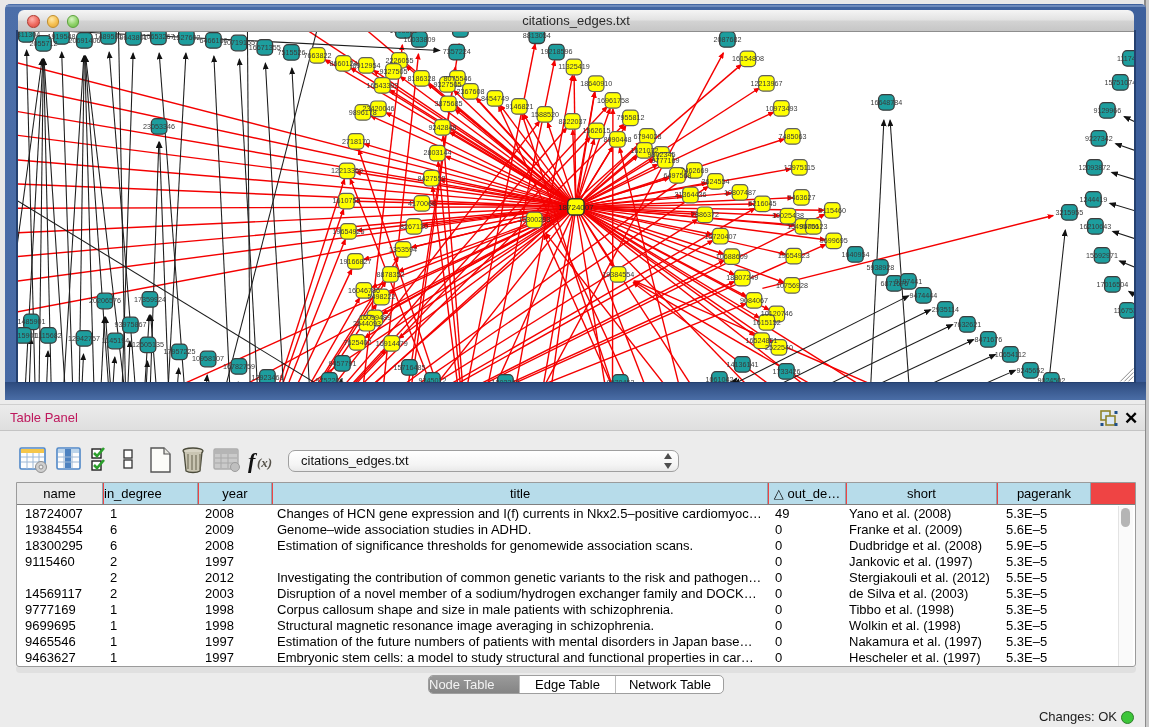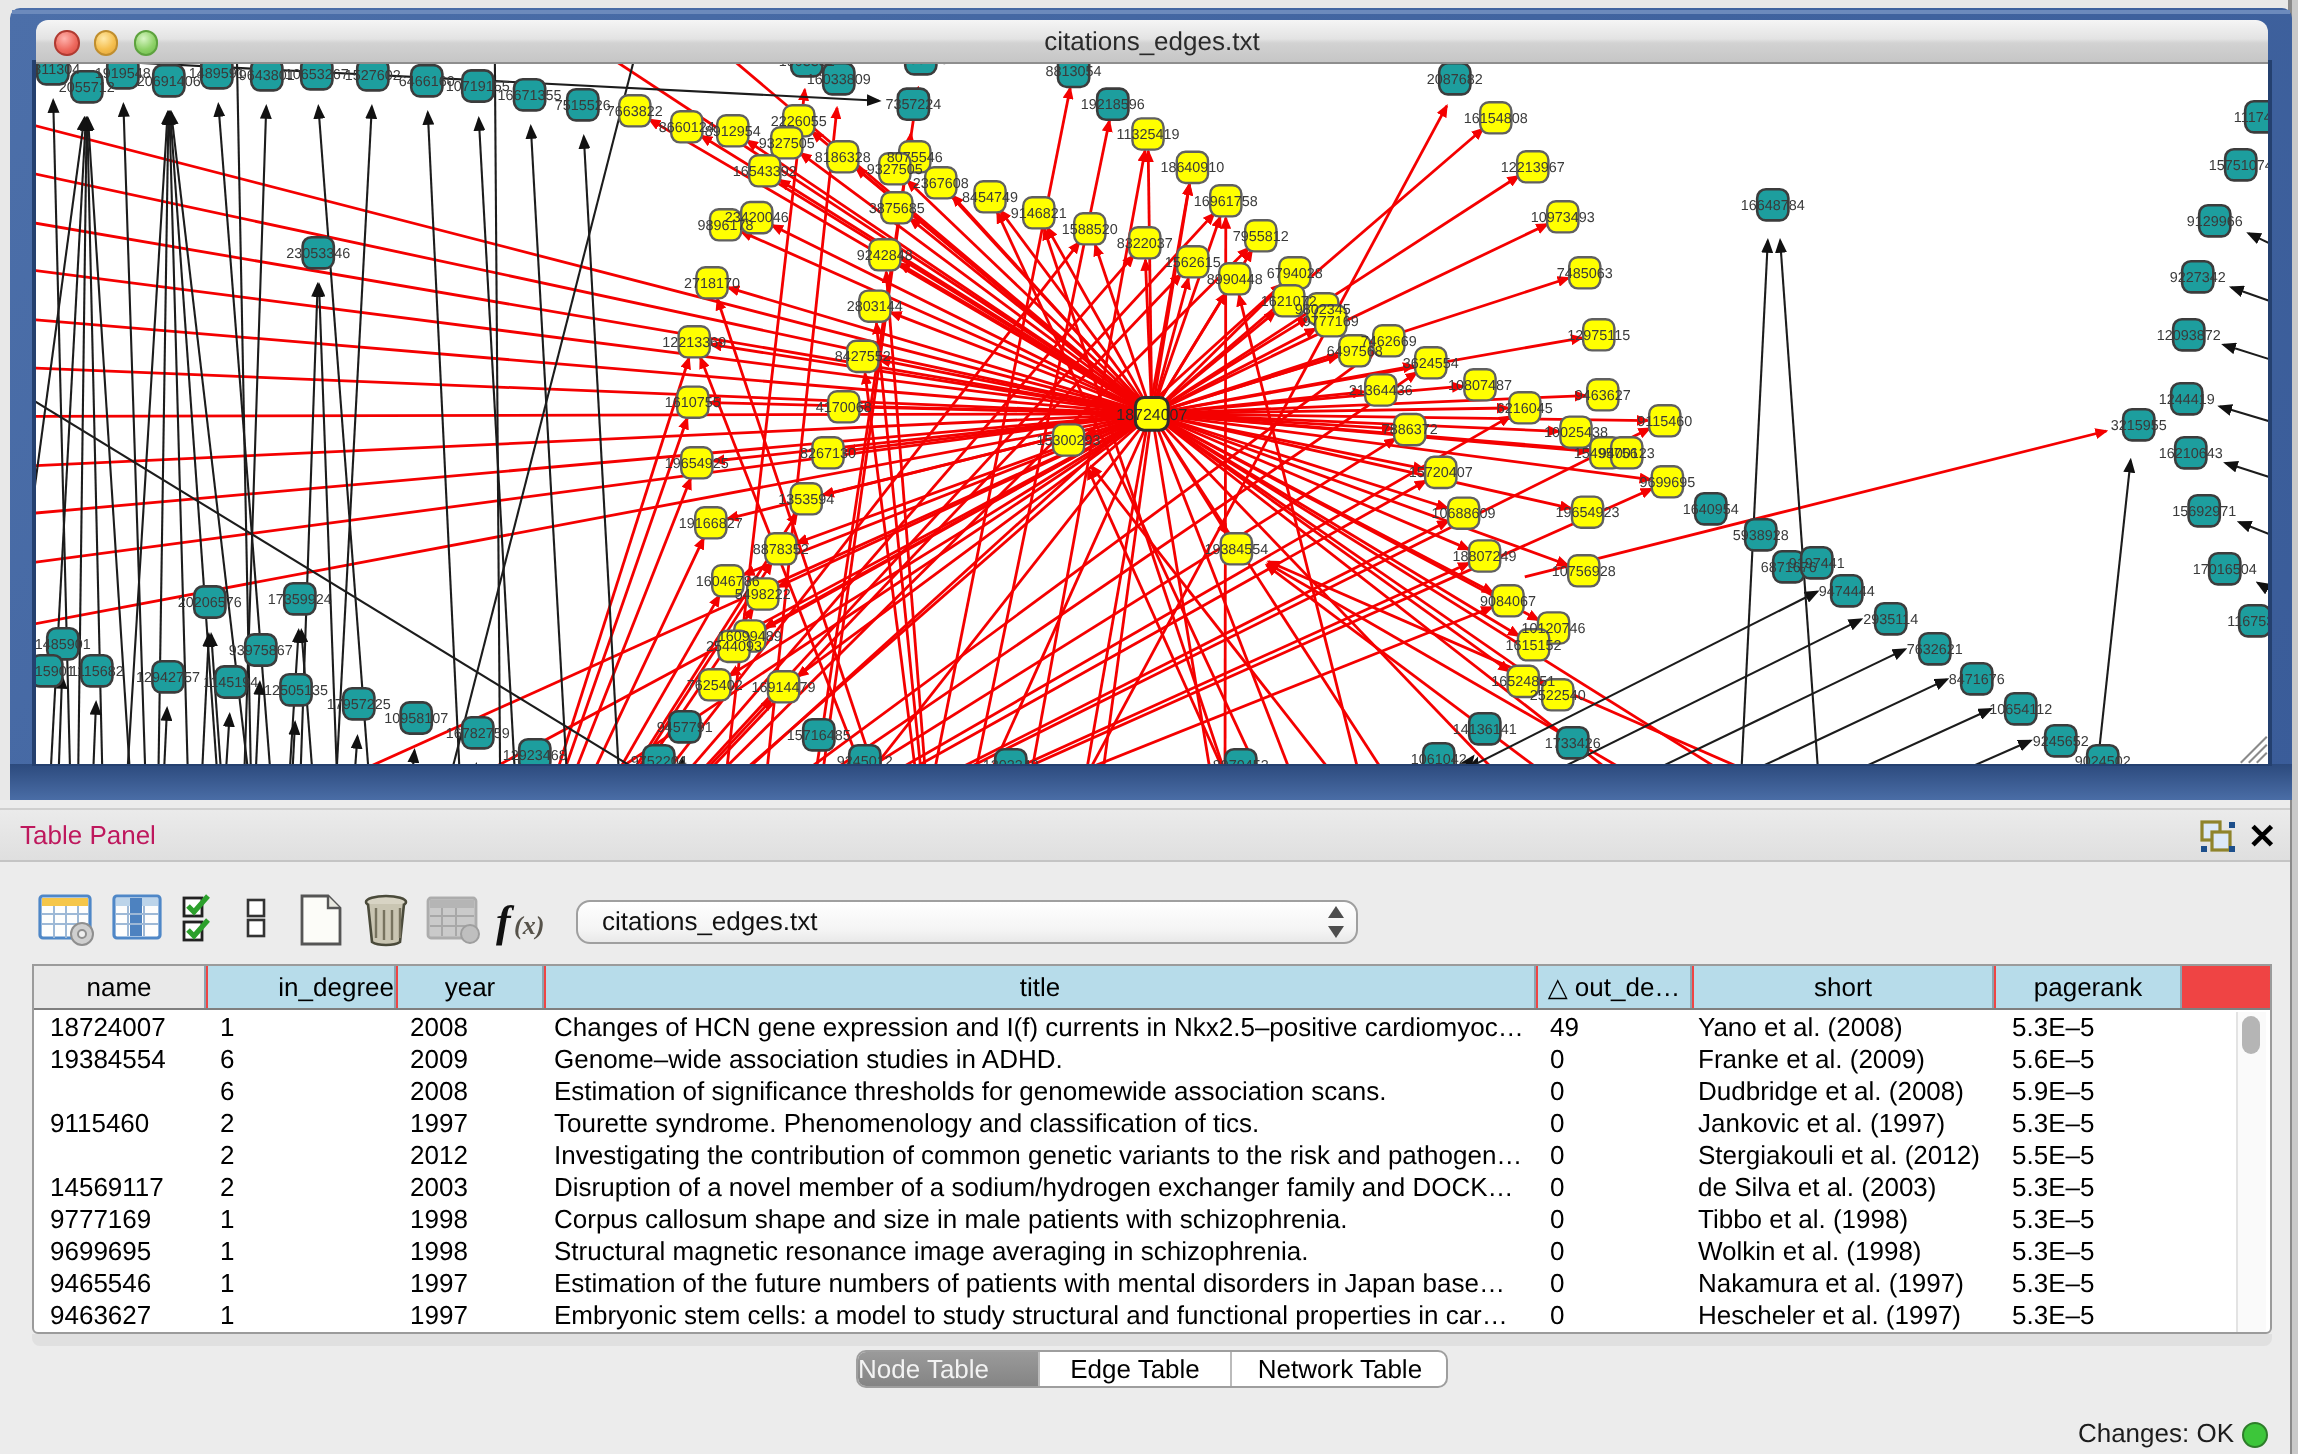--- a/index.html
+++ b/index.html
@@ -604,21 +604,21 @@
 <div class="abs" style="left:288px;top:449.5px;width:391px;height:22.5px;border:1px solid #9f9f9f;border-radius:7px;background:linear-gradient(#ffffff,#f4f4f4 70%,#e9e9e9)"></div>
 <div class="abs" style="left:301px;top:450px;height:22px;line-height:22px;color:#111">citations_edges.txt</div>
 <svg class="abs" width="12" height="16" viewBox="0 0 12 16" style="left:662px;top:453px">
     <path d="M6 0l4 6H2z" fill="#4e4e4e"></path>
     <path d="M6 16l4-6H2z" fill="#4e4e4e"></path>
   </svg>
 
 <div class="abs" style="left:16px;top:482px;width:1120px;height:185px;border:1px solid #9b9b9b;background:#fff;border-radius:0 0 3px 3px"></div>
 <div class="abs" style="left:17px;top:483px;width:1118px;height:22px;border-bottom:1px solid #7f7f7f;background:#ef4444;overflow:hidden">
     <div style="position:absolute;left:0px;top:0;width:86px;height:22px;background:#e9e9e9;border-right:1px solid #8aa4b0;text-align:center;line-height:22px;overflow:hidden">name</div>
-    <div style="position:absolute;left:87px;top:0;width:94px;height:22px;background:#b7dcea;border-right:1px solid #8aa4b0;text-align:right;line-height:22px;overflow:hidden">in_degree</div>
+    <div style="position:absolute;left:87px;top:0;width:94px;height:22px;background:#b7dcea;border-right:1px solid #8aa4b0;text-align:left;line-height:22px;overflow:hidden">in_degree</div>
     <div style="position:absolute;left:182px;top:0;width:73px;height:22px;background:#b7dcea;border-right:1px solid #8aa4b0;text-align:center;line-height:22px;overflow:hidden">year</div>
     <div style="position:absolute;left:256px;top:0;width:495px;height:22px;background:#b7dcea;border-right:1px solid #8aa4b0;text-align:center;line-height:22px;overflow:hidden">title</div>
     <div style="position:absolute;left:752px;top:0;width:77px;height:22px;background:#b7dcea;border-right:1px solid #8aa4b0;text-align:center;line-height:22px;overflow:hidden">△ out_de…</div>
     <div style="position:absolute;left:830px;top:0;width:150px;height:22px;background:#b7dcea;border-right:1px solid #8aa4b0;text-align:center;line-height:22px;overflow:hidden">short</div>
     <div style="position:absolute;left:981px;top:0;width:93px;height:22px;background:#b7dcea;border-right:1px solid #8aa4b0;text-align:center;line-height:22px;overflow:hidden">pagerank</div>
   </div>
 <div class="abs" style="left:17px;top:506px;width:1100px;height:160px;overflow:hidden">
 <div style="position:absolute;left:0;top:0px;width:1100px;height:16px">
       <div style="position:absolute;left:8px;top:0;width:247px;height:16px;overflow:hidden;white-space:nowrap">18724007</div>
       <div style="position:absolute;left:93px;top:0;width:255px;height:16px;overflow:hidden;white-space:nowrap">1</div>
@@ -631,32 +631,32 @@
 <div style="position:absolute;left:0;top:16px;width:1100px;height:16px">
       <div style="position:absolute;left:8px;top:0;width:247px;height:16px;overflow:hidden;white-space:nowrap">19384554</div>
       <div style="position:absolute;left:93px;top:0;width:255px;height:16px;overflow:hidden;white-space:nowrap">6</div>
       <div style="position:absolute;left:188px;top:0;width:234px;height:16px;overflow:hidden;white-space:nowrap">2009</div>
       <div style="position:absolute;left:260px;top:0;width:490px;height:16px;overflow:hidden;white-space:nowrap">Genome–wide association studies in ADHD.</div>
       <div style="position:absolute;left:758px;top:0;width:238px;height:16px;overflow:hidden;white-space:nowrap">0</div>
       <div style="position:absolute;left:832px;top:0;width:311px;height:16px;overflow:hidden;white-space:nowrap">Franke et al. (2009)</div>
       <div style="position:absolute;left:989px;top:0;width:254px;height:16px;overflow:hidden;white-space:nowrap">5.6E–5</div>
     </div>
 <div style="position:absolute;left:0;top:32px;width:1100px;height:16px">
+      <div style="position:absolute;left:8px;top:0;width:247px;height:16px;overflow:hidden;white-space:nowrap">18300295</div>
       <div style="position:absolute;left:93px;top:0;width:255px;height:16px;overflow:hidden;white-space:nowrap">6</div>
       <div style="position:absolute;left:188px;top:0;width:234px;height:16px;overflow:hidden;white-space:nowrap">2008</div>
       <div style="position:absolute;left:260px;top:0;width:490px;height:16px;overflow:hidden;white-space:nowrap">Estimation of significance thresholds for genomewide association scans.</div>
       <div style="position:absolute;left:758px;top:0;width:238px;height:16px;overflow:hidden;white-space:nowrap">0</div>
       <div style="position:absolute;left:832px;top:0;width:311px;height:16px;overflow:hidden;white-space:nowrap">Dudbridge et al. (2008)</div>
       <div style="position:absolute;left:989px;top:0;width:254px;height:16px;overflow:hidden;white-space:nowrap">5.9E–5</div>
     </div>
 <div style="position:absolute;left:0;top:48px;width:1100px;height:16px">
       <div style="position:absolute;left:8px;top:0;width:247px;height:16px;overflow:hidden;white-space:nowrap">9115460</div>
       <div style="position:absolute;left:93px;top:0;width:255px;height:16px;overflow:hidden;white-space:nowrap">2</div>
       <div style="position:absolute;left:188px;top:0;width:234px;height:16px;overflow:hidden;white-space:nowrap">1997</div>
-      <div style="position:absolute;left:260px;top:0;width:490px;height:16px;overflow:hidden;white-space:nowrap">Tourette syndrome. Phenomenology and classification of tics.</div>
       <div style="position:absolute;left:758px;top:0;width:238px;height:16px;overflow:hidden;white-space:nowrap">0</div>
       <div style="position:absolute;left:832px;top:0;width:311px;height:16px;overflow:hidden;white-space:nowrap">Jankovic et al. (1997)</div>
       <div style="position:absolute;left:989px;top:0;width:254px;height:16px;overflow:hidden;white-space:nowrap">5.3E–5</div>
     </div>
 <div style="position:absolute;left:0;top:64px;width:1100px;height:16px">
       <div style="position:absolute;left:93px;top:0;width:255px;height:16px;overflow:hidden;white-space:nowrap">2</div>
       <div style="position:absolute;left:188px;top:0;width:234px;height:16px;overflow:hidden;white-space:nowrap">2012</div>
       <div style="position:absolute;left:260px;top:0;width:490px;height:16px;overflow:hidden;white-space:nowrap">Investigating the contribution of common genetic variants to the risk and pathogen…</div>
       <div style="position:absolute;left:758px;top:0;width:238px;height:16px;overflow:hidden;white-space:nowrap">0</div>
       <div style="position:absolute;left:832px;top:0;width:311px;height:16px;overflow:hidden;white-space:nowrap">Stergiakouli et al. (2012)</div>

